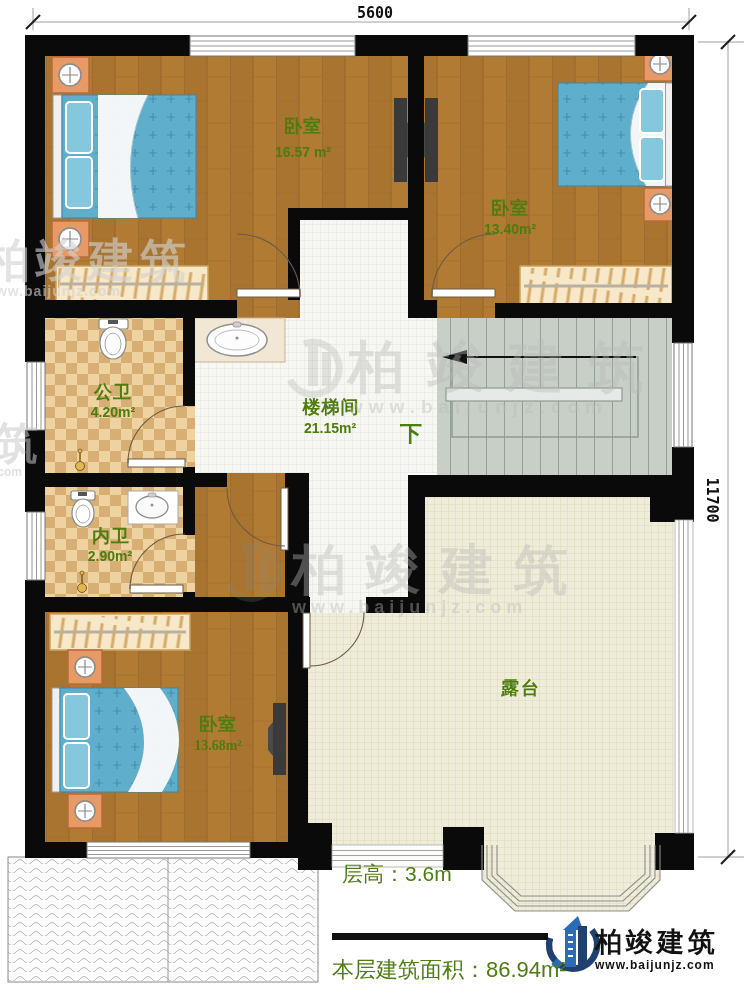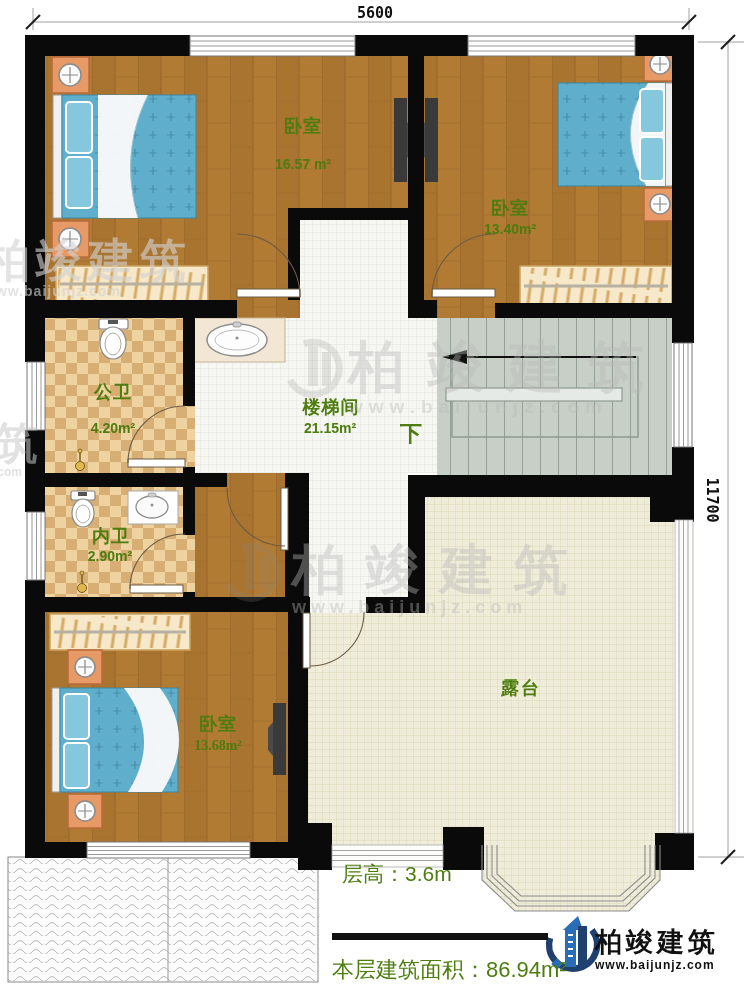--- a/index.html
+++ b/index.html
@@ -370,27 +370,27 @@
     <rect x="578" y="926" width="9" height="41" fill="#20416f"></rect>
     <path d="M568,935h5M568,942h5M568,949h5M568,956h5" stroke="#fff" stroke-width="2"></path>
     <rect x="553" y="960" width="8" height="8" transform="rotate(45 557 964)" fill="#2a6cb5"></rect>
   </g>
 </svg>
 
   <div class="lbl dim" style="left:375px;top:13px;">5600</div>
   <div class="lbl dim dim-right" style="left:712px;top:500px;">11700</div>
 
   <div class="lbl room-name" style="left:303px;top:126px;">卧室</div>
-  <div class="lbl room-area" style="left:303px;top:164px;">16.57 m²</div>
+  <div class="lbl room-area" style="left:303px;top:152px;">16.57 m²</div>
 
   <div class="lbl room-name" style="left:510px;top:208px;">卧室</div>
   <div class="lbl room-area" style="left:510px;top:229px;">13.40m²</div>
 
   <div class="lbl room-name" style="left:113px;top:392px;">公卫</div>
-  <div class="lbl room-area" style="left:113px;top:428px;text-align:center;">4.20m²</div>
+  <div class="lbl room-area" style="left:113px;top:412px;text-align:center;">4.20m²</div>
 
   <div class="lbl room-name" style="left:331px;top:407px;">楼梯间</div>
   <div class="lbl room-area" style="left:330px;top:428px;">21.15m²</div>
 
   <div class="lbl room-name" style="left:111px;top:536px;">内卫</div>
   <div class="lbl room-area" style="left:110px;top:556px;">2.90m²</div>
 
   <div class="lbl room-name" style="left:218px;top:724px;">卧室</div>
   <div class="lbl room-area" style="left:218px;top:746px;font-family:Liberation Serif, serif;">13.68m²</div>
 

